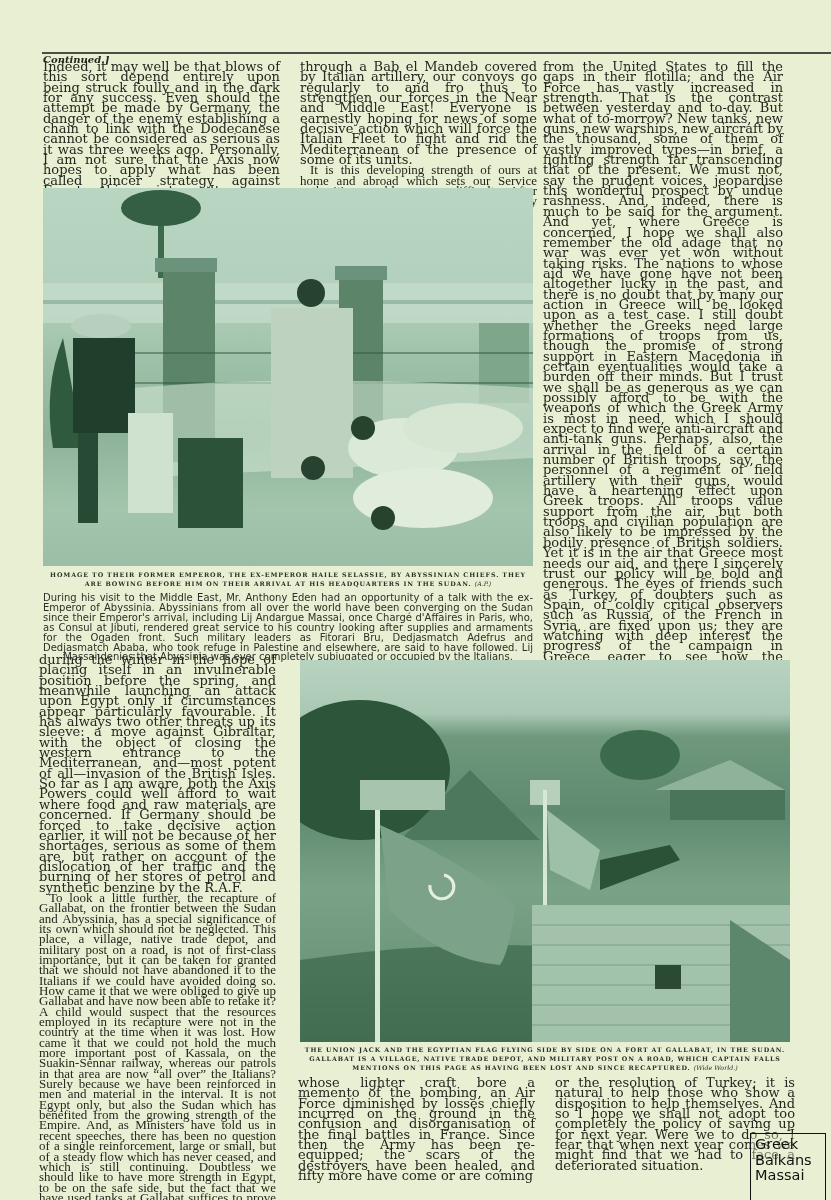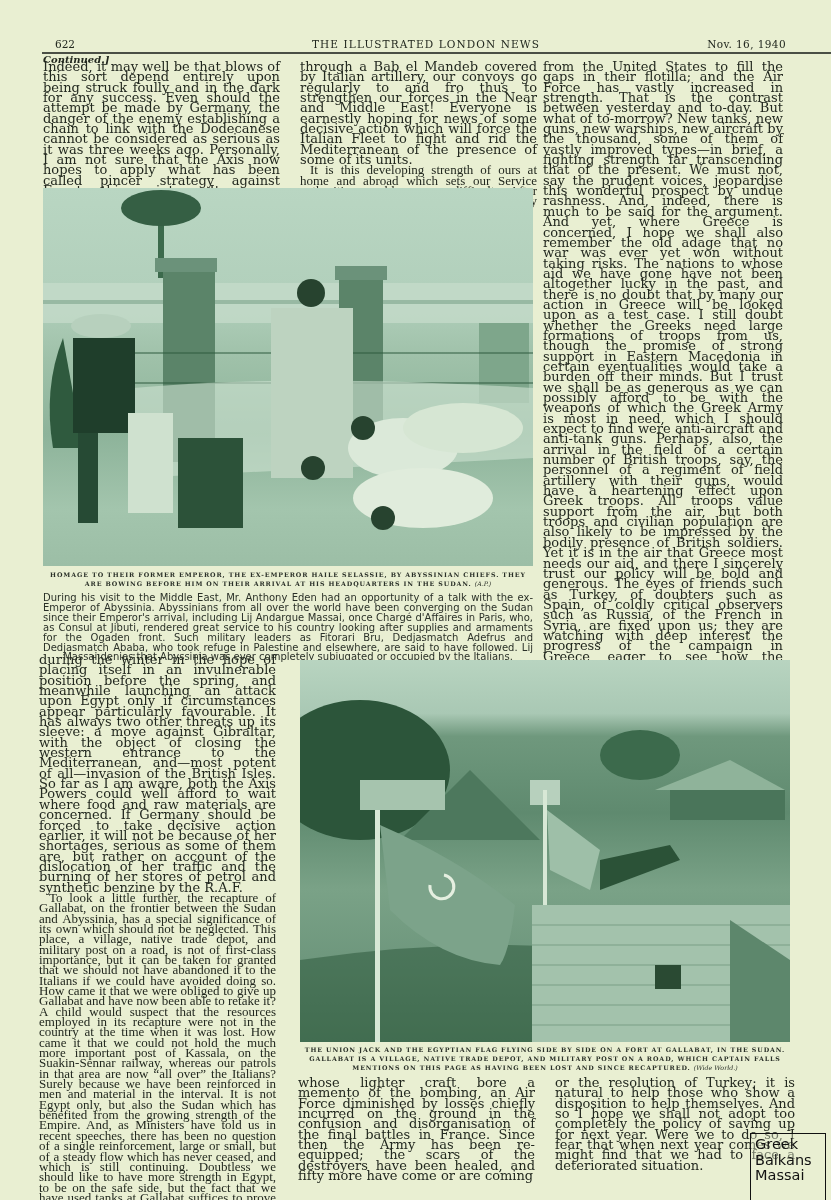--- a/index.html
+++ b/index.html
@@ -41,25 +41,20 @@
   .wm { position: absolute; left: 750px; top: 1133px; width: 76px; height: 75px; border: 1.5px solid #111;
         font-family: "DejaVu Sans", "Liberation Sans", sans-serif; font-size: 14.5px; line-height: 15.5px; color: #111;
         padding: 3px 0 0 4px; box-sizing: border-box; background: rgba(233,239,210,.4); }
   .wm span { display: block; }
 </style>
 </head>
 <body>
 
 <div class="page">
 
-  <div class="hdr">
-    <span class="pn">622</span>
-    <span class="mast">THE ILLUSTRATED LONDON NEWS</span>
-    <span class="date">Nov. 16, 1940</span>
-  </div>
   <div class="rule"></div>
   <div class="cont">Continued.]</div>
 
   <div class="col c1a">
     <p>Indeed, it may well be that blows of this sort depend entirely upon being struck foully and in the dark for any success. Even should the attempt be made by Germany, the danger of the enemy establishing a chain to link with the Dodecanese cannot be considered as serious as it was three weeks ago. Personally, I am not sure that the Axis now hopes to apply what has been called pincer strategy against Egypt this winter. Its more probable aim appears to be that of establishing complete domination over the Balkans</p>
   </div>
 
   <div class="col c2a">
     <p>through a Bab el Mandeb covered by Italian artillery, our convoys go regularly to and fro thus to strengthen our forces in the Near and Middle East! Everyone is earnestly hoping for news of some decisive action which will force the Italian Fleet to fight and rid the Mediterranean of the presence of some of its units.</p>
     <p class="ind">It is this developing strength of ours at home and abroad which sets our Service authorities problems so difficult. After Dunkirk we started again with an Army almost without equipment, a Navy most of</p>

